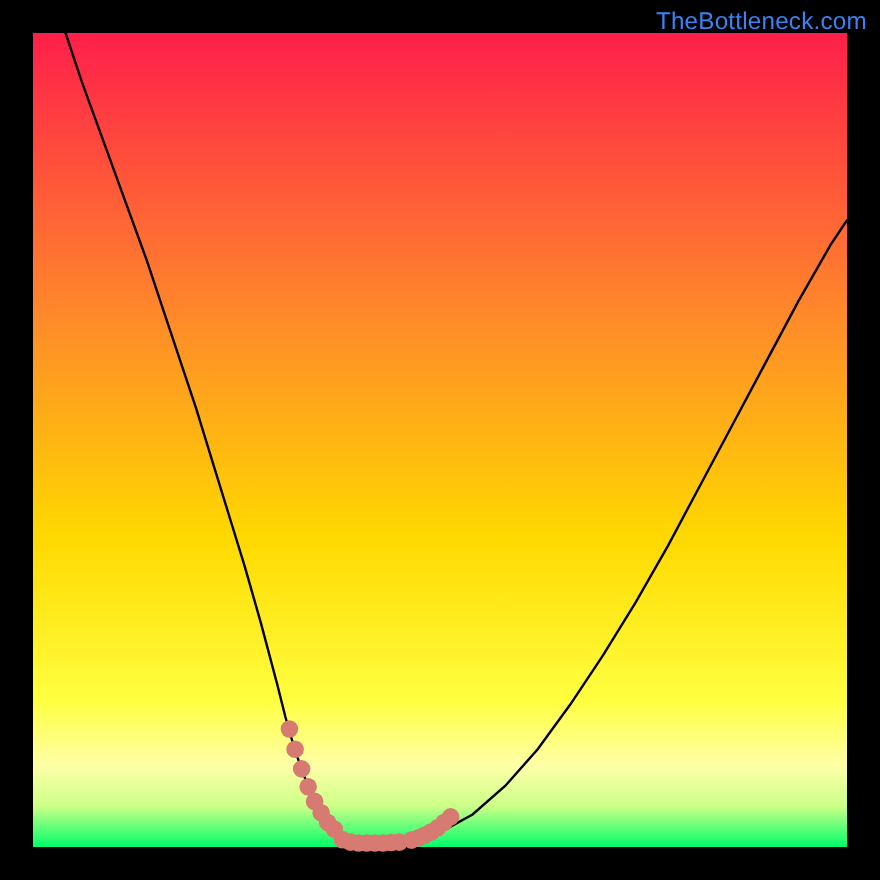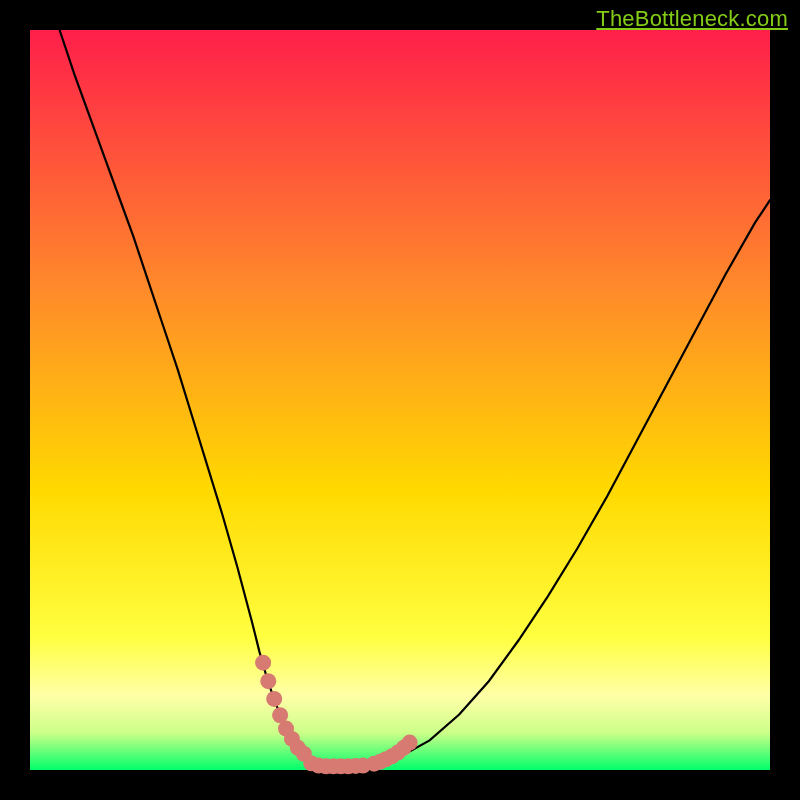--- a/index.html
+++ b/index.html
@@ -14,26 +14,25 @@
   .frame {
     position: absolute;
     top: 0; left: 0;
     width: 800px; height: 800px;
     background: #000;
   }
   .watermark {
     position: absolute;
     top: 6px;
     right: 12px;
-    color: #84cc16;
+    color: #3b82f6;
     font-size: 22px;
     font-weight: 500;
     letter-spacing: 0.2px;
     z-index: 10;
-    text-decoration: underline;
   }
   svg.plot {
     position: absolute;
     top: 0; left: 0;
     width: 800px; height: 800px;
   }
 </style>
 </head>
 <body>
 

